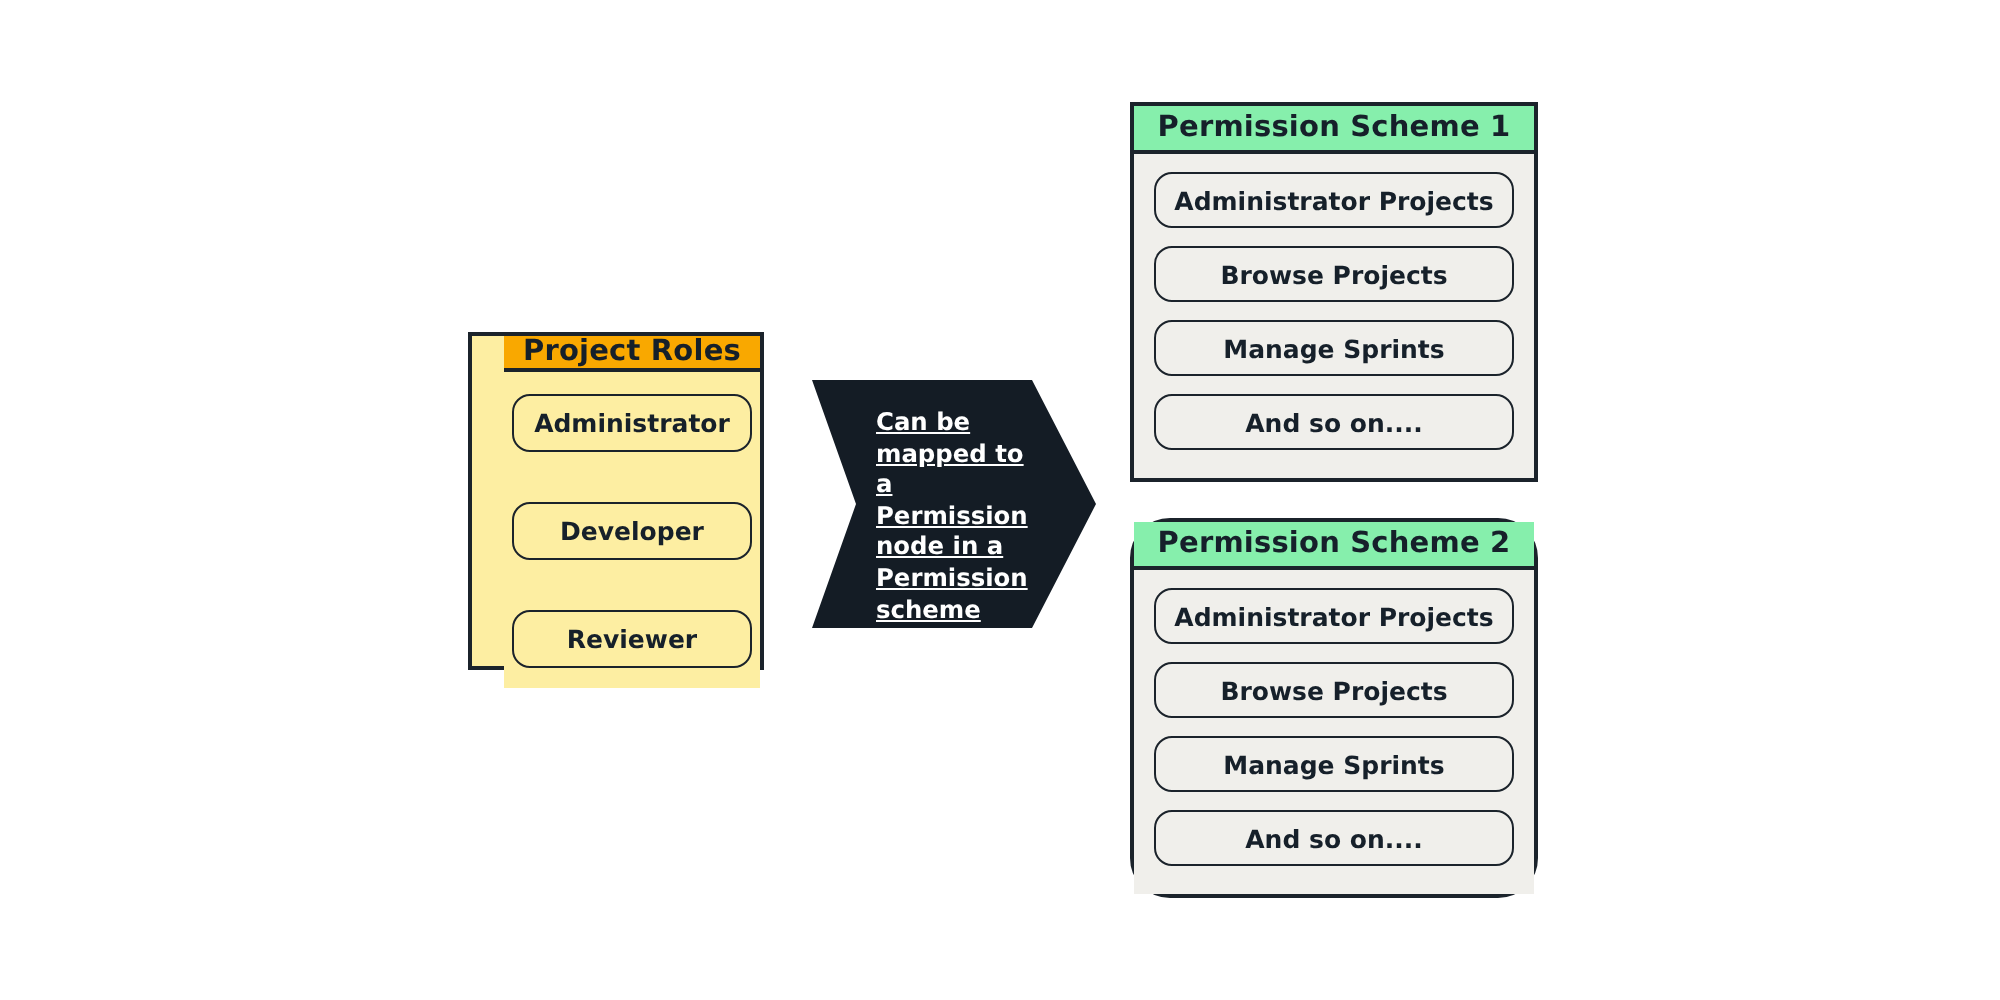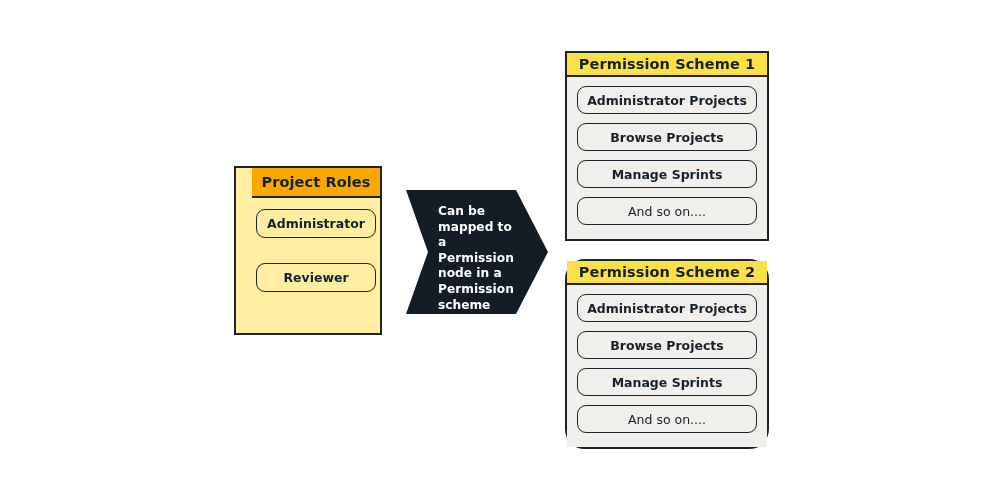--- a/index.html
+++ b/index.html
@@ -89,38 +89,38 @@
   }
 
   
   .scheme-card {
     width: 204px;
     background: #f0efeb;
     left: 565px;
   }
   .scheme-card .card-header {
     height: 32px;
-    background: #fde047;
+    background: #86efac;
     border-bottom: 2px solid #1b232b;
     font-size: 14.5px;
   }
   .scheme-card .card-body {
     background: #f0efeb;
     padding: 9px 10px 14px 10px;
     gap: 9px;
     align-items: center;
   }
   .scheme-card .pill {
     background: #f0efeb;
     width: 100%;
     height: 28px;
     font-size: 12.5px;
   }
   .scheme-card .pill.plain {
-    font-weight: normal;
+    font-weight: bold;
     font-size: 12.5px;
   }
 
   #scheme-card-1 { top: 51px;  height: 190px; }
   #scheme-card-2 { top: 259px; height: 190px; border-radius: 20px; }
 
   
   #arrow {
     position: absolute;
     left: 406px;
@@ -136,31 +136,33 @@
   #arrow-text {
     position: absolute;
     left: 32px;
     top: 14px;
     width: 82px;
     color: #ffffff;
     font-size: 12.2px;
     font-weight: bold;
     line-height: 15.6px;
     white-space: pre-line;
+    text-decoration: underline;
   }
 </style>
 </head>
 <body>
 
 <div id="canvas">
 
   <div class="card" id="roles-card">
     <div class="card-header">Project Roles</div>
     <div class="card-body">
       <div class="pill">Administrator</div>
+      <div class="pill">Developer</div>
       <div class="pill">Reviewer</div>
     </div>
   </div>
 
   <div id="arrow">
     <svg viewBox="0 0 142 124" xmlns="http://www.w3.org/2000/svg">
       <polygon points="0,0 110,0 142,62 110,124 0,124 22,62" fill="#141c25"></polygon>
     </svg>
     <div id="arrow-text">Can be
 mapped to a

